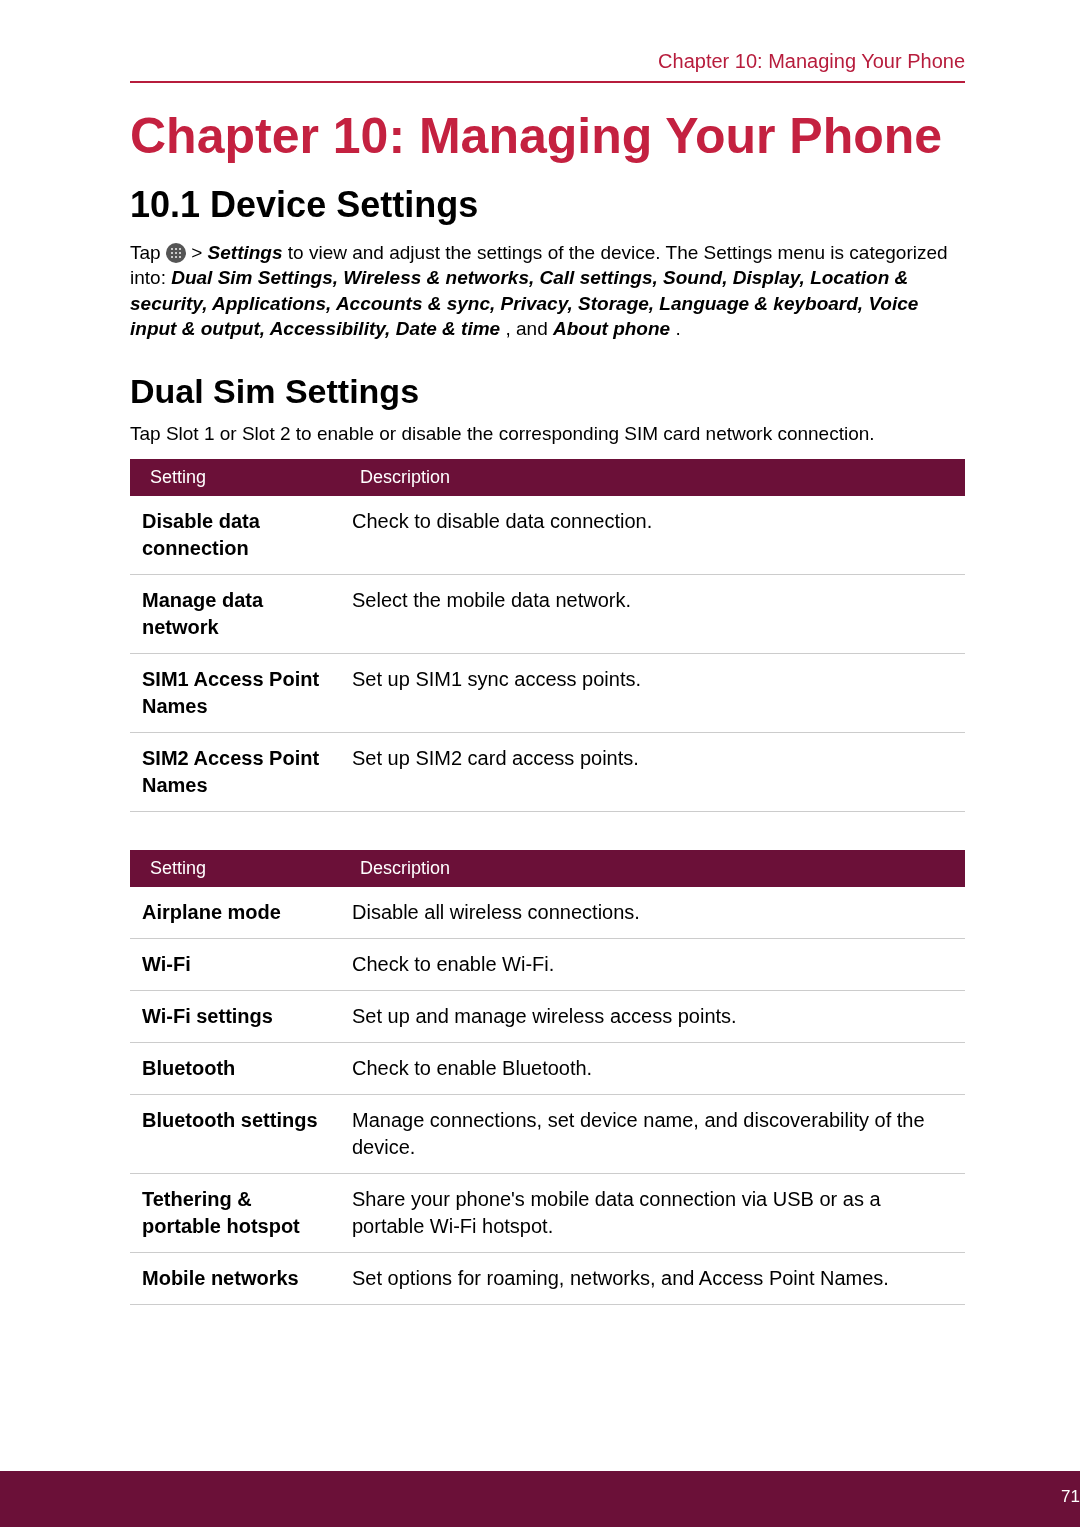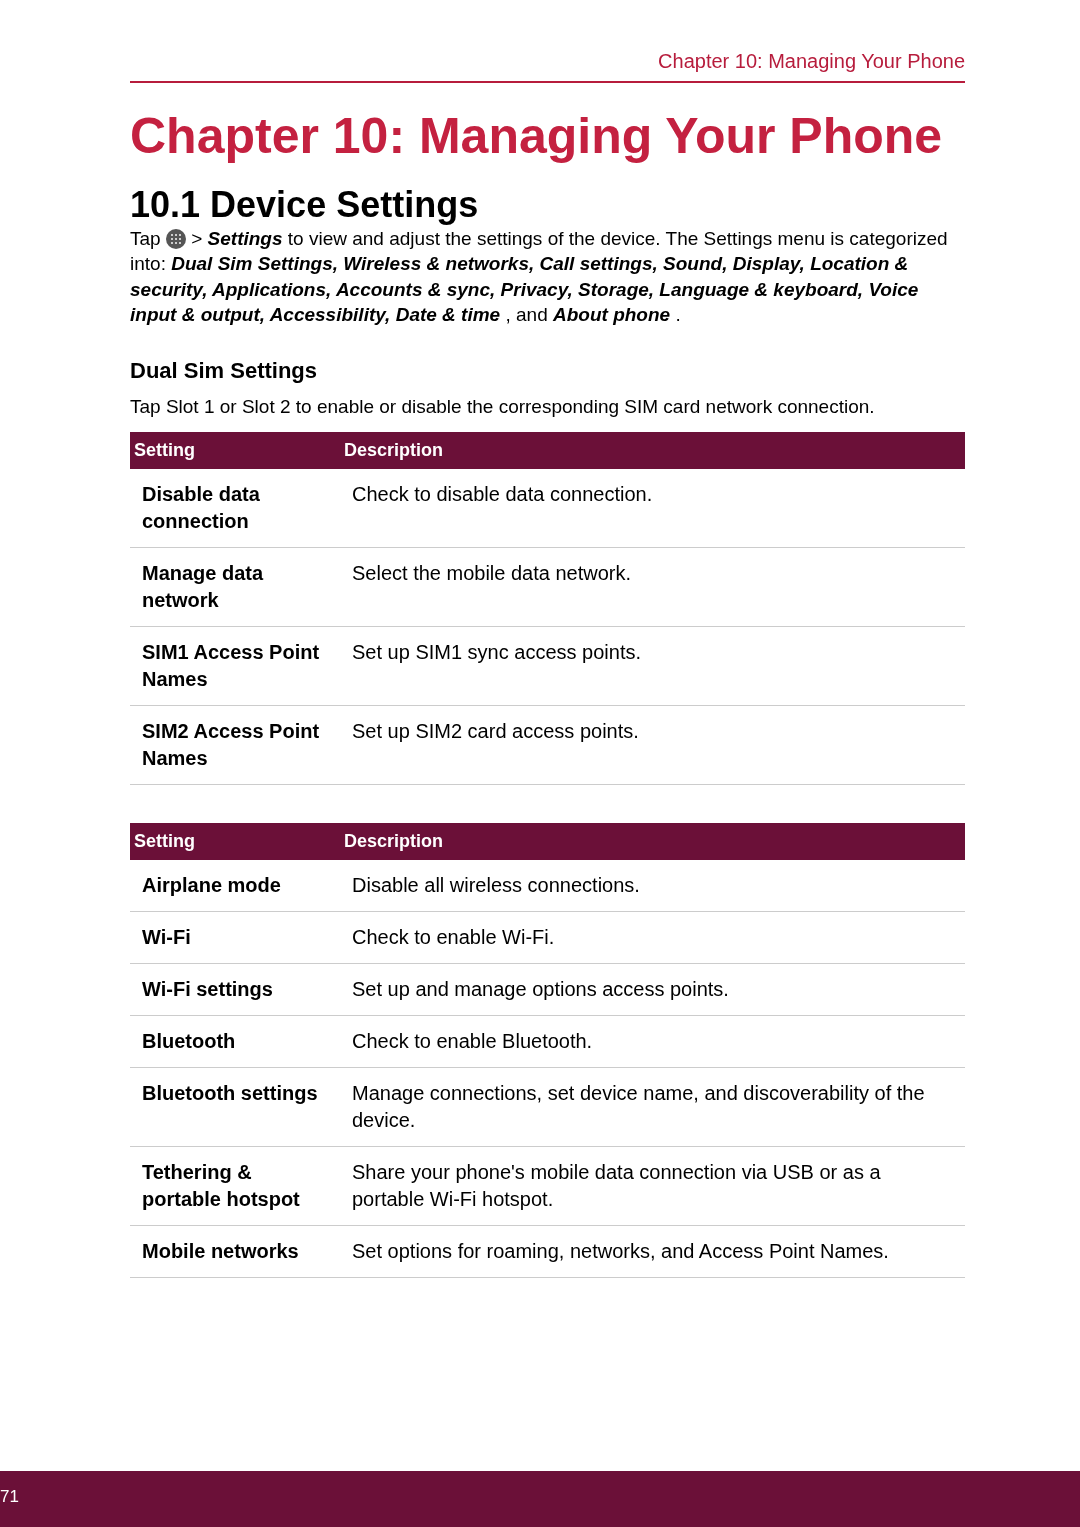--- a/index.html
+++ b/index.html
@@ -29,20 +29,21 @@
       color: #c42140;
       font-size: 50px;
       font-weight: bold;
       line-height: 1.15;
       margin-bottom: 18px;
     }
     .section-title {
       color: #000;
       font-size: 36px;
       font-weight: bold;
+      margin-bottom: 14px;
     }
     .intro {
       font-size: 19px;
       color: #000;
       line-height: 1.35;
       margin-bottom: 30px;
     }
     .intro b {
       font-weight: bold;
       font-style: italic;
@@ -60,42 +61,42 @@
       content: "";
       position: absolute;
       top: 4px;
       left: 4px;
       width: 12px;
       height: 12px;
       background-image: radial-gradient(circle, #ccc 1px, transparent 1.2px);
       background-size: 4px 4px;
     }
     .sub-heading {
-      font-size: 22px;
+      font-size: 34px;
       font-weight: bold;
       color: #000;
       margin-bottom: 10px;
     }
     .sub-desc {
       font-size: 19px;
       color: #000;
       line-height: 1.35;
       margin-bottom: 12px;
     }
     table {
       width: 100%;
       border-collapse: collapse;
       margin-bottom: 38px;
     }
     thead th {
       background: #6b1038;
       color: #fff;
-      font-weight: bold;
+      font-weight: normal;
       text-align: left;
-      padding: 8px 4px;
+      padding: 8px 20px;
       font-size: 18px;
     }
     tbody td {
       padding: 12px 12px;
       font-size: 20px;
       border-bottom: 1px solid #ccc;
       vertical-align: top;
       line-height: 1.35;
     }
     tbody td:first-child {
@@ -103,21 +104,21 @@
       width: 210px;
     }
     .footer {
       position: absolute;
       bottom: 0;
       left: 0;
       right: 0;
       height: 56px;
       background: #6b1038;
       color: #fff;
-      text-align: left;
+      text-align: right;
       font-size: 17px;
       padding-top: 16px;
     }
   </style>
 </head>
 <body>
 
 <div class="page">
   <div class="header">Chapter 10: Managing Your Phone</div>
 
@@ -179,21 +180,21 @@
       <tr>
         <td>Airplane mode</td>
         <td>Disable all wireless connections.</td>
       </tr>
       <tr>
         <td>Wi-Fi</td>
         <td>Check to enable Wi-Fi.</td>
       </tr>
       <tr>
         <td>Wi-Fi settings</td>
-        <td>Set up and manage options access points.</td>
+        <td>Set up and manage wireless access points.</td>
       </tr>
       <tr>
         <td>Bluetooth</td>
         <td>Check to enable Bluetooth.</td>
       </tr>
       <tr>
         <td>Bluetooth settings</td>
         <td>Manage connections, set device name, and discoverability of the device.</td>
       </tr>
       <tr>

